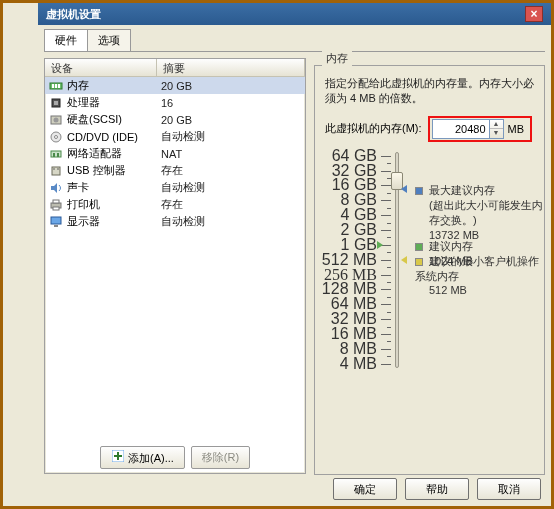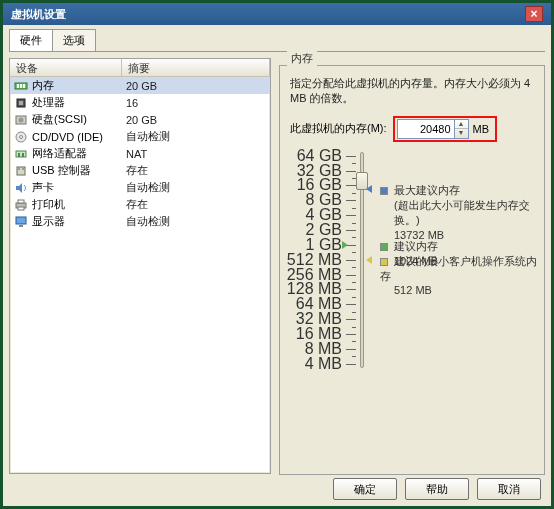--- a/index.html
+++ b/index.html
@@ -1,17 +1,17 @@
 <!DOCTYPE html>
 <html><head>
 <meta charset="utf-8">
 <style>
   * { box-sizing: border-box; font-family: "Microsoft YaHei", "SimSun", Tahoma, sans-serif; font-size: 11px; }
   body { margin: 0; background: #fff; }
-  .outer { width: 554px; height: 509px; border: 3px solid #14532d; position: relative; background: #ece9d8; }
+  .outer { width: 554px; height: 509px; border: 3px solid #a16207; position: relative; background: #ece9d8; padding-left: 35px; }
   .titlebar { height: 22px; background: linear-gradient(#3b6ea5,#2b5a8f); color: #fff; display: flex; align-items: center; padding: 0 8px; font-weight: bold; justify-content: space-between; }
   .close-x { width: 18px; height: 16px; background: #d9534f; color: #fff; text-align: center; line-height: 14px; font-size: 12px; border: 1px solid #8a2f2b; cursor: pointer; }
   .tabs { display: flex; padding: 4px 6px 0 6px; gap: 0; }
   .tab { padding: 3px 10px; border: 1px solid #999; border-bottom: none; background: #f5f3ea; margin-right: -1px; position: relative; cursor: pointer; }
   .tab.active { background: #fff; z-index: 2; }
   .tabline { height: 1px; background: #999; margin: 0 6px; }
   .body { display: flex; padding: 6px; gap: 8px; height: 422px; }
   .panel-left { width: 262px; height: 416px; border: 1px solid #a0a0a0; background: #fff; position: relative; box-shadow: inset -1px -1px 0 #e8e6d8, inset 1px 1px 0 #e8e6d8; }
   .table-head { display: flex; height: 18px; }
   .th { background: linear-gradient(#fefefe,#e6e3d4); border: 1px solid #c5c2b2; border-top: none; border-left: none; padding-left: 6px; line-height: 18px; color: #333; }
@@ -188,20 +188,32 @@
                 <svg width="14" height="14">
                   <rect x="2" y="2" width="10" height="7" fill="#6aa6e6" stroke="#2a5a9a"></rect>
                   <rect x="5" y="10" width="4" height="2" fill="#888"></rect>
                 </svg>
               </span>
               <span>显示器</span>
             </div>
             <div class="cell-sum">自动检测</div>
           </div>
         </div>
+      <div class="bottom-btns">
+        <button class="btn">
+          <span class="ico">
+            <svg width="12" height="12">
+                <rect x="0" y="0" width="12" height="12" fill="#fff" stroke="#6aa6e6"></rect>
+                <path d="M6 2v8M2 6h8" stroke="#2c7a2c" stroke-width="2"></path>
+              </svg>
+          </span>
+          <span>添加(A)...</span>
+        </button>
+        <button class="btn disabled"><span>移除(R)</span></button>
+      </div>
     </div>
 
     <div class="right-outer" style="flex:1;position:relative;">
       <div class="right-border-top"></div>
       <span class="fieldset-label">内存</span>
       <div class="panel-right" style="border-top:none;height:409px;">
 
         <div class="hint">指定分配给此虚拟机的内存量。内存大小必须为 4 MB 的倍数。</div>
 
         <div class="memrow">
@@ -219,21 +231,21 @@
         <div class="slider-area" id="slider-area">
           <div class="tick-labels" id="tick-labels">
               <div style="top: 4px;">64 GB</div>
               <div style="top: 18.8571px;">32 GB</div>
               <div style="top: 33.7143px;">16 GB</div>
               <div style="top: 48.5714px;">8 GB</div>
               <div style="top: 63.4286px; text-align: center;">4 GB</div>
               <div style="top: 78.2857px;">2 GB</div>
               <div style="top: 93.1429px;">1 GB</div>
               <div style="top: 108px;">512 MB</div>
-              <div style="top: 122.857px;">256 MB</div>
+              <div style="top: 122.857px; font-family: Liberation Serif, serif;">256 MB</div>
               <div style="top: 137.714px;">128 MB</div>
               <div style="top: 152.571px;">64 MB</div>
               <div style="top: 167.429px;">32 MB</div>
               <div style="top: 182.286px;">16 MB</div>
               <div style="top: 197.143px;">8 MB</div>
               <div style="top: 212px;">4 MB</div>
             </div>
           <div class="tick-marks" id="tick-marks">
               <span class="long" style="top: 4px;"></span>
               <span class="short" style="top: 11.4286px;"></span>

